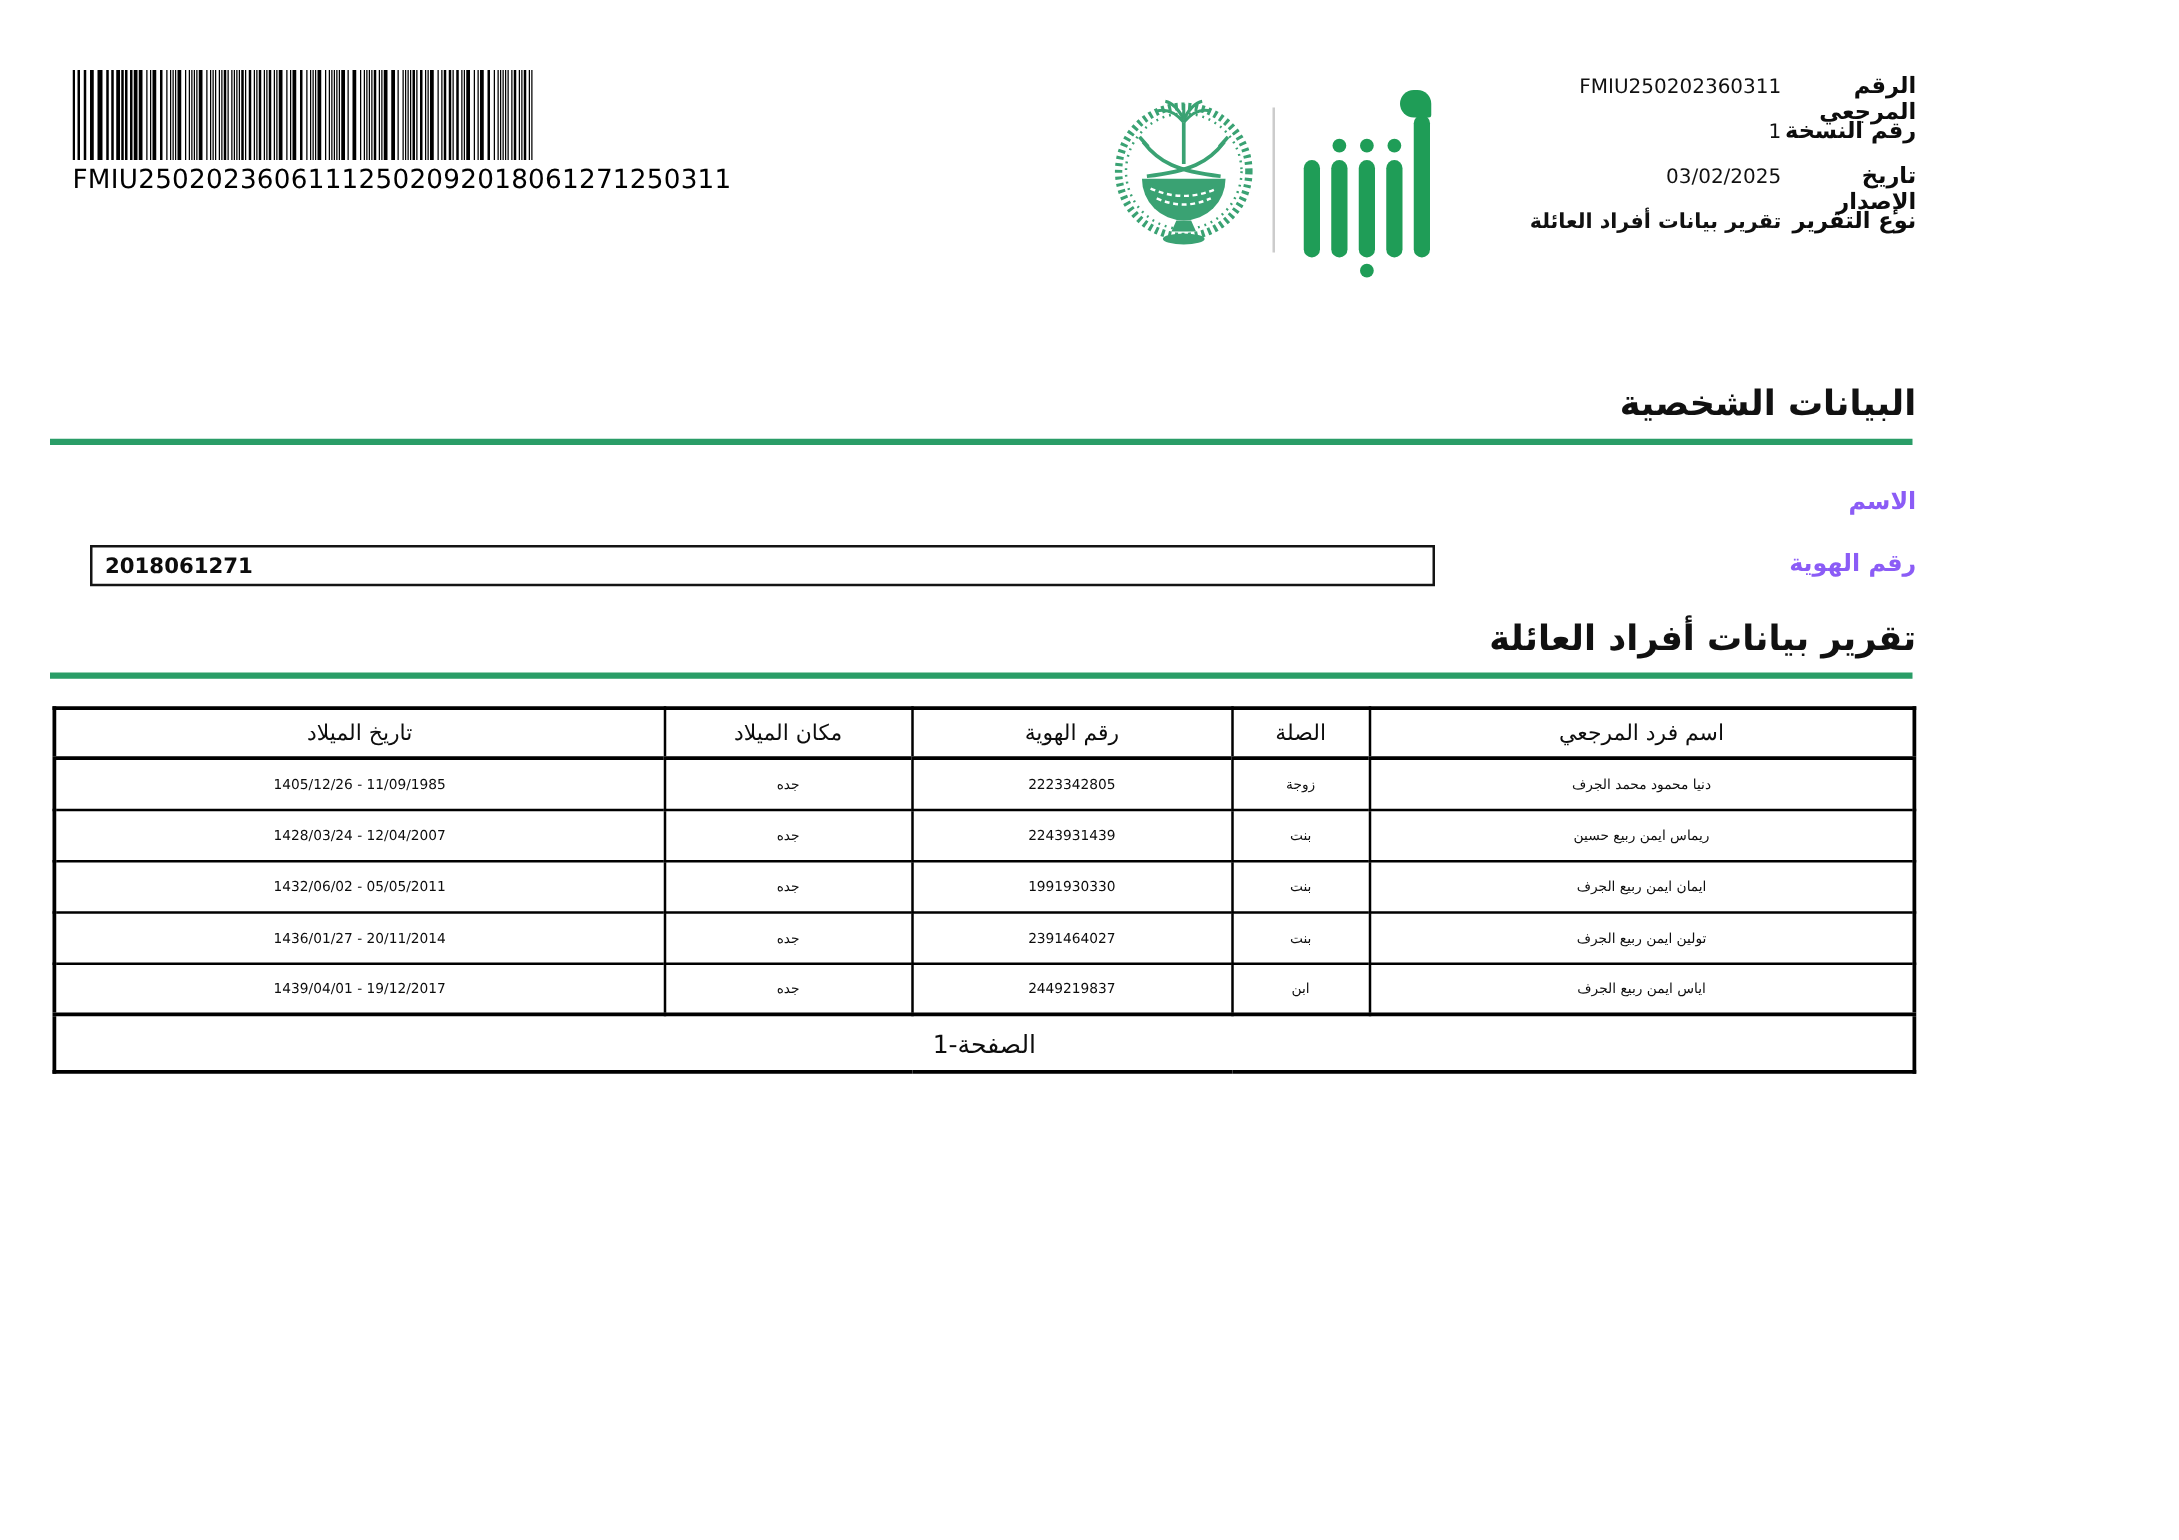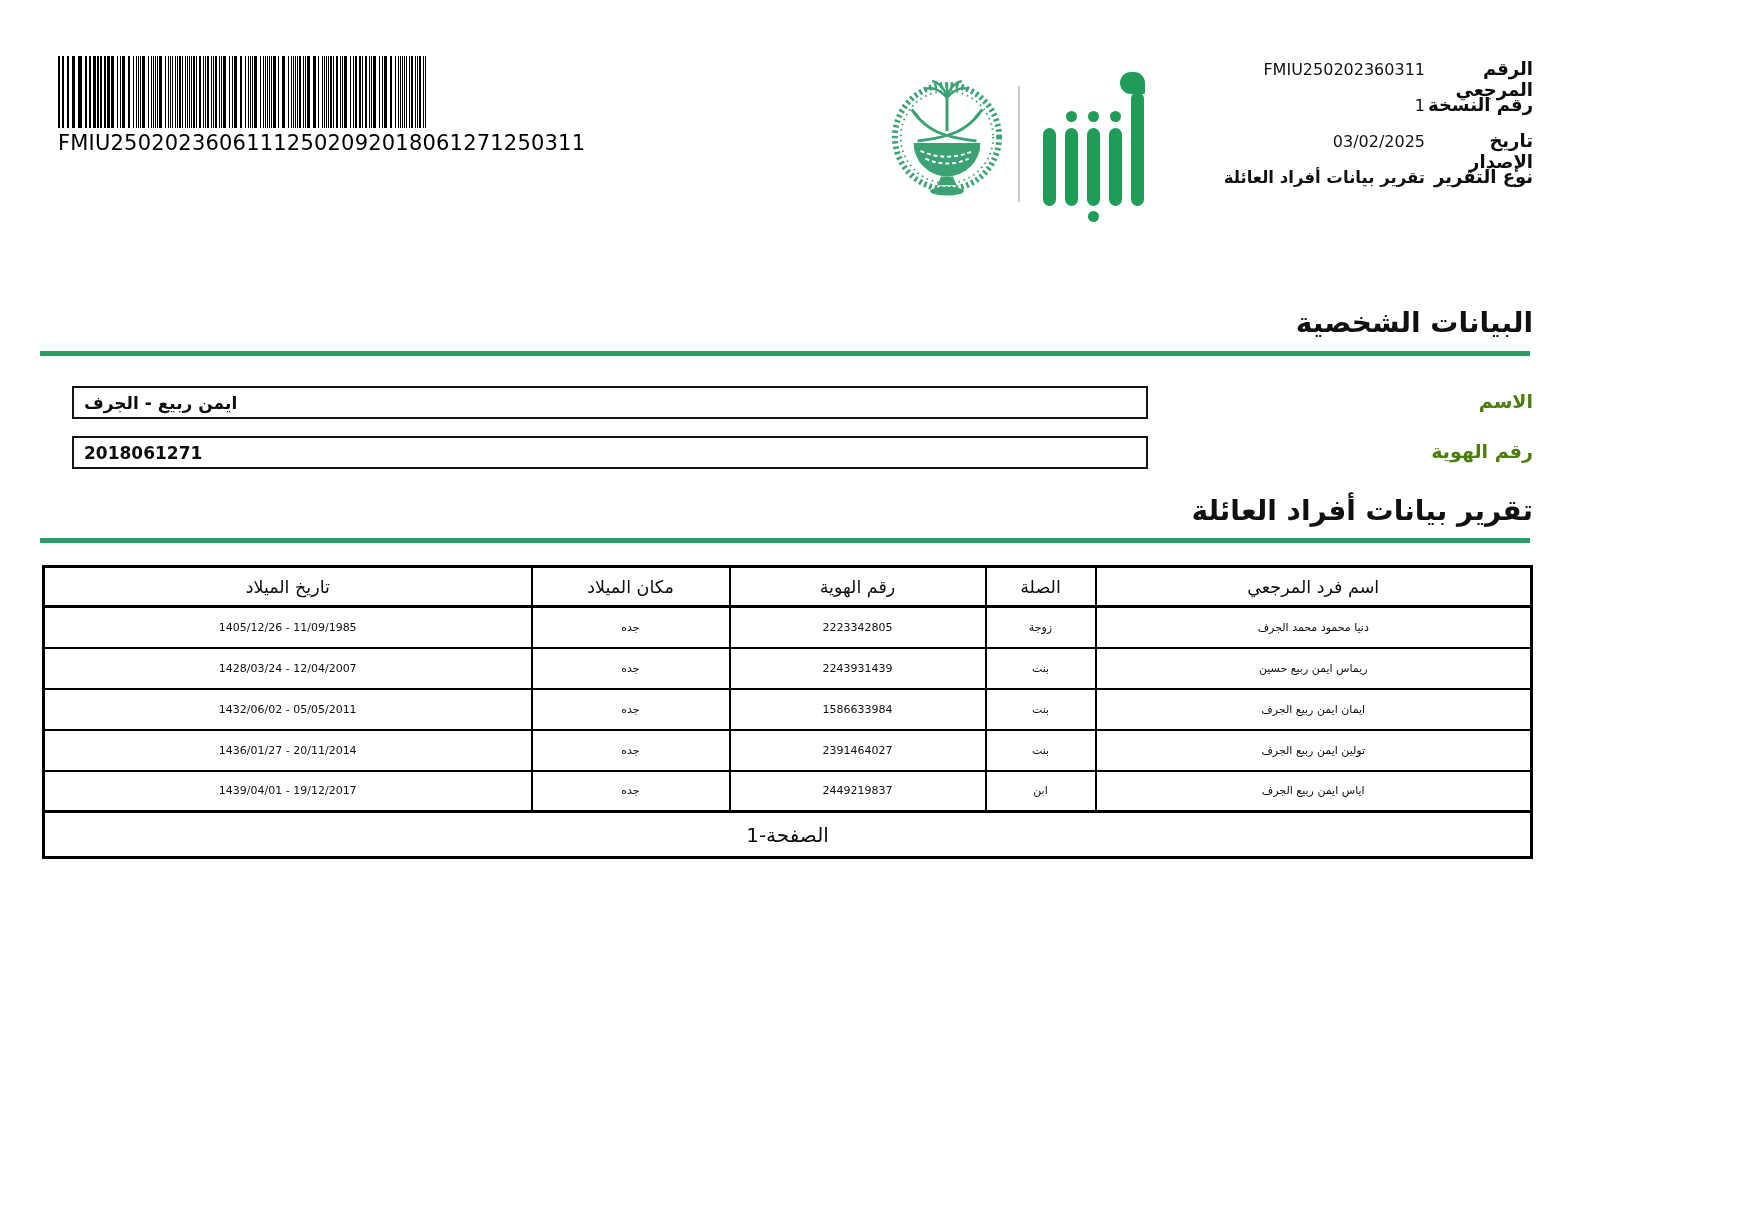--- a/index.html
+++ b/index.html
@@ -85,21 +85,21 @@
   .green-line {
     position: absolute; left: 40px; width: 1490px; height: 5px;
     background: var(--accent-green);
   }
   .line1 { top: 351px; }
   .line2 { top: 538px; }
 
   
   .flabel {
     position: absolute; right: 210px; direction: rtl;
-    font-size: 19px; font-weight: bold; color: #4d7c0f;
+    font-size: 19px; font-weight: bold; color: #8b5cf6;
   }
   .flabel-name { top: 390px; }
   .flabel-id   { top: 440px; }
   .fbox {
     position: absolute; left: 72px; width: 1076px; height: 33px;
     border: 2px solid #141414; background: #fff;
     display: flex; align-items: center; justify-content: flex-end;
     padding: 0 10px; direction: rtl;
     font-weight: bold; font-size: 17px; color: #0d0d0d;
   }
@@ -308,23 +308,20 @@
       <span class="hlabel">نوع التقرير</span>
       <span class="hvalue bold">تقرير بيانات أفراد العائلة</span>
     </div>
   </div>
 
 
   <div class="sec-title sec1-title">البيانات الشخصية</div>
   <div class="green-line line1"></div>
 
   <div class="flabel flabel-name">الاسم</div>
-  <div class="fbox fbox-name">
-    <span>ايمن ربيع - الجرف</span>
-  </div>
 
   <div class="flabel flabel-id">رقم الهوية</div>
   <div class="fbox fbox-id">
     <span class="num">2018061271</span>
   </div>
 
   <div class="sec-title sec2-title">تقرير بيانات أفراد العائلة</div>
   <div class="green-line line2"></div>
 
   <table class="family-table">
@@ -355,21 +352,21 @@
       <tr>
         <td>ريماس ايمن ربيع حسين</td>
         <td>بنت</td>
         <td>2243931439</td>
         <td>جده</td>
         <td class="ltr">1428/03/24 - 12/04/2007</td>
       </tr>
       <tr>
         <td>ايمان ايمن ربيع الجرف</td>
         <td>بنت</td>
-        <td>1586633984</td>
+        <td>1991930330</td>
         <td>جده</td>
         <td class="ltr">1432/06/02 - 05/05/2011</td>
       </tr>
       <tr>
         <td>تولين ايمن ربيع الجرف</td>
         <td>بنت</td>
         <td>2391464027</td>
         <td>جده</td>
         <td class="ltr">1436/01/27 - 20/11/2014</td>
       </tr>

